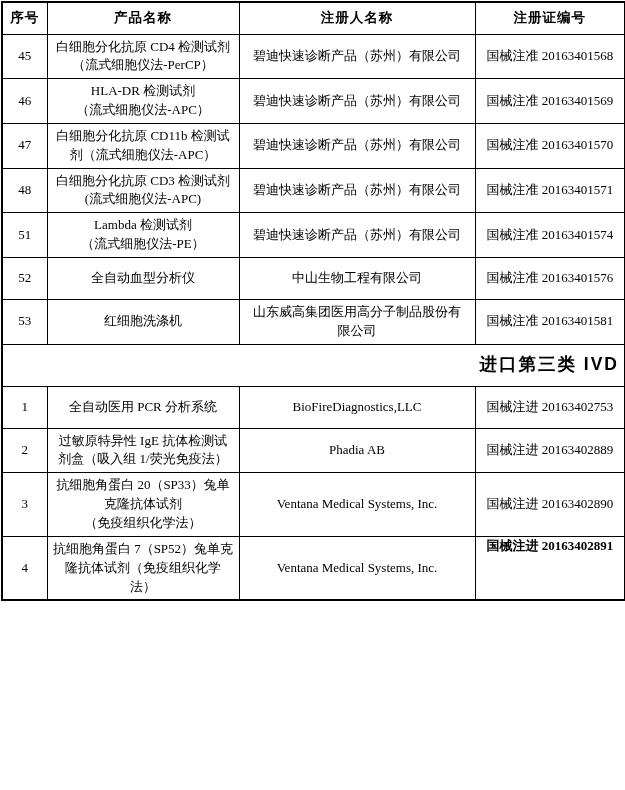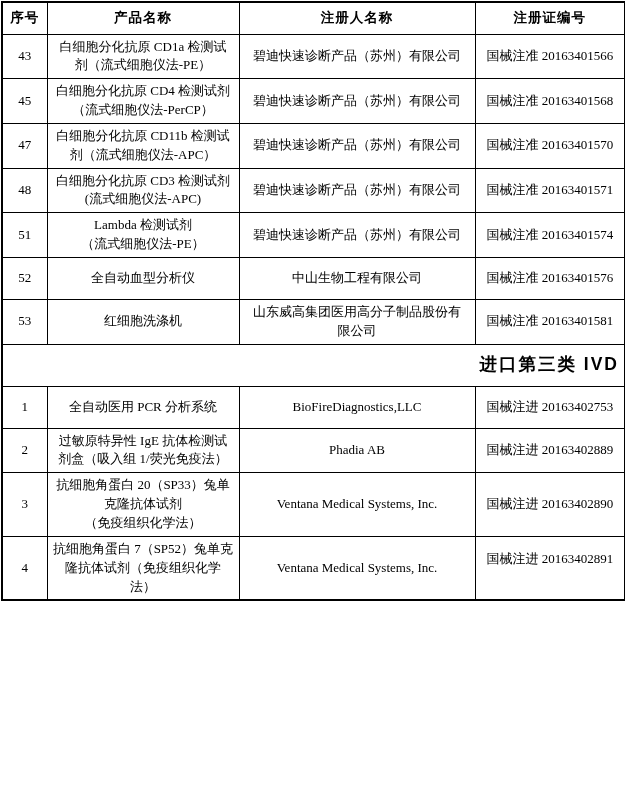--- a/index.html
+++ b/index.html
@@ -46,21 +46,22 @@
     font-weight: bold;
     font-size: 17.5px;
     height: 42px;
     letter-spacing: 2px;
     white-space: normal;
     text-align: right;
   }
   
   tbody tr:last-child td.c-cert {
     vertical-align: top;
-    padding-top: 13px;
+    padding-top: 0;
+    font-weight: bold;
   }
 </style>
 </head>
 <body>
 
 <div class="page">
   <table>
     <colgroup>
       <col style="width:45px">
       <col style="width:192px">
@@ -69,37 +70,37 @@
     </colgroup>
     <thead>
       <tr>
         <th>序号</th>
         <th>产品名称</th>
         <th>注册人名称</th>
         <th>注册证编号</th>
       </tr>
     </thead>
     <tbody>
-  <tr class="body-row">
-    <td class="c-index">43</td>
-    <td class="c-product">白细胞分化抗原 CD1a 检测试
-剂（流式细胞仪法-PE）</td>
-    <td class="c-registrant">碧迪快速诊断产品（苏州）有限公司</td>
-    <td class="c-cert">国械注准 20163401566</td>
-  </tr>
 
 
   <tr class="body-row">
     <td class="c-index">45</td>
     <td class="c-product">白细胞分化抗原 CD4 检测试剂
 （流式细胞仪法-PerCP）</td>
     <td class="c-registrant">碧迪快速诊断产品（苏州）有限公司</td>
     <td class="c-cert">国械注准 20163401568</td>
   </tr>
 
+  <tr class="body-row">
+    <td class="c-index">46</td>
+    <td class="c-product">HLA-DR 检测试剂
+（流式细胞仪法-APC）</td>
+    <td class="c-registrant">碧迪快速诊断产品（苏州）有限公司</td>
+    <td class="c-cert">国械注准 20163401569</td>
+  </tr>
 
   <tr class="body-row">
     <td class="c-index">47</td>
     <td class="c-product">白细胞分化抗原 CD11b 检测试
 剂（流式细胞仪法-APC）</td>
     <td class="c-registrant">碧迪快速诊断产品（苏州）有限公司</td>
     <td class="c-cert">国械注准 20163401570</td>
   </tr>
 
   <tr class="body-row">

